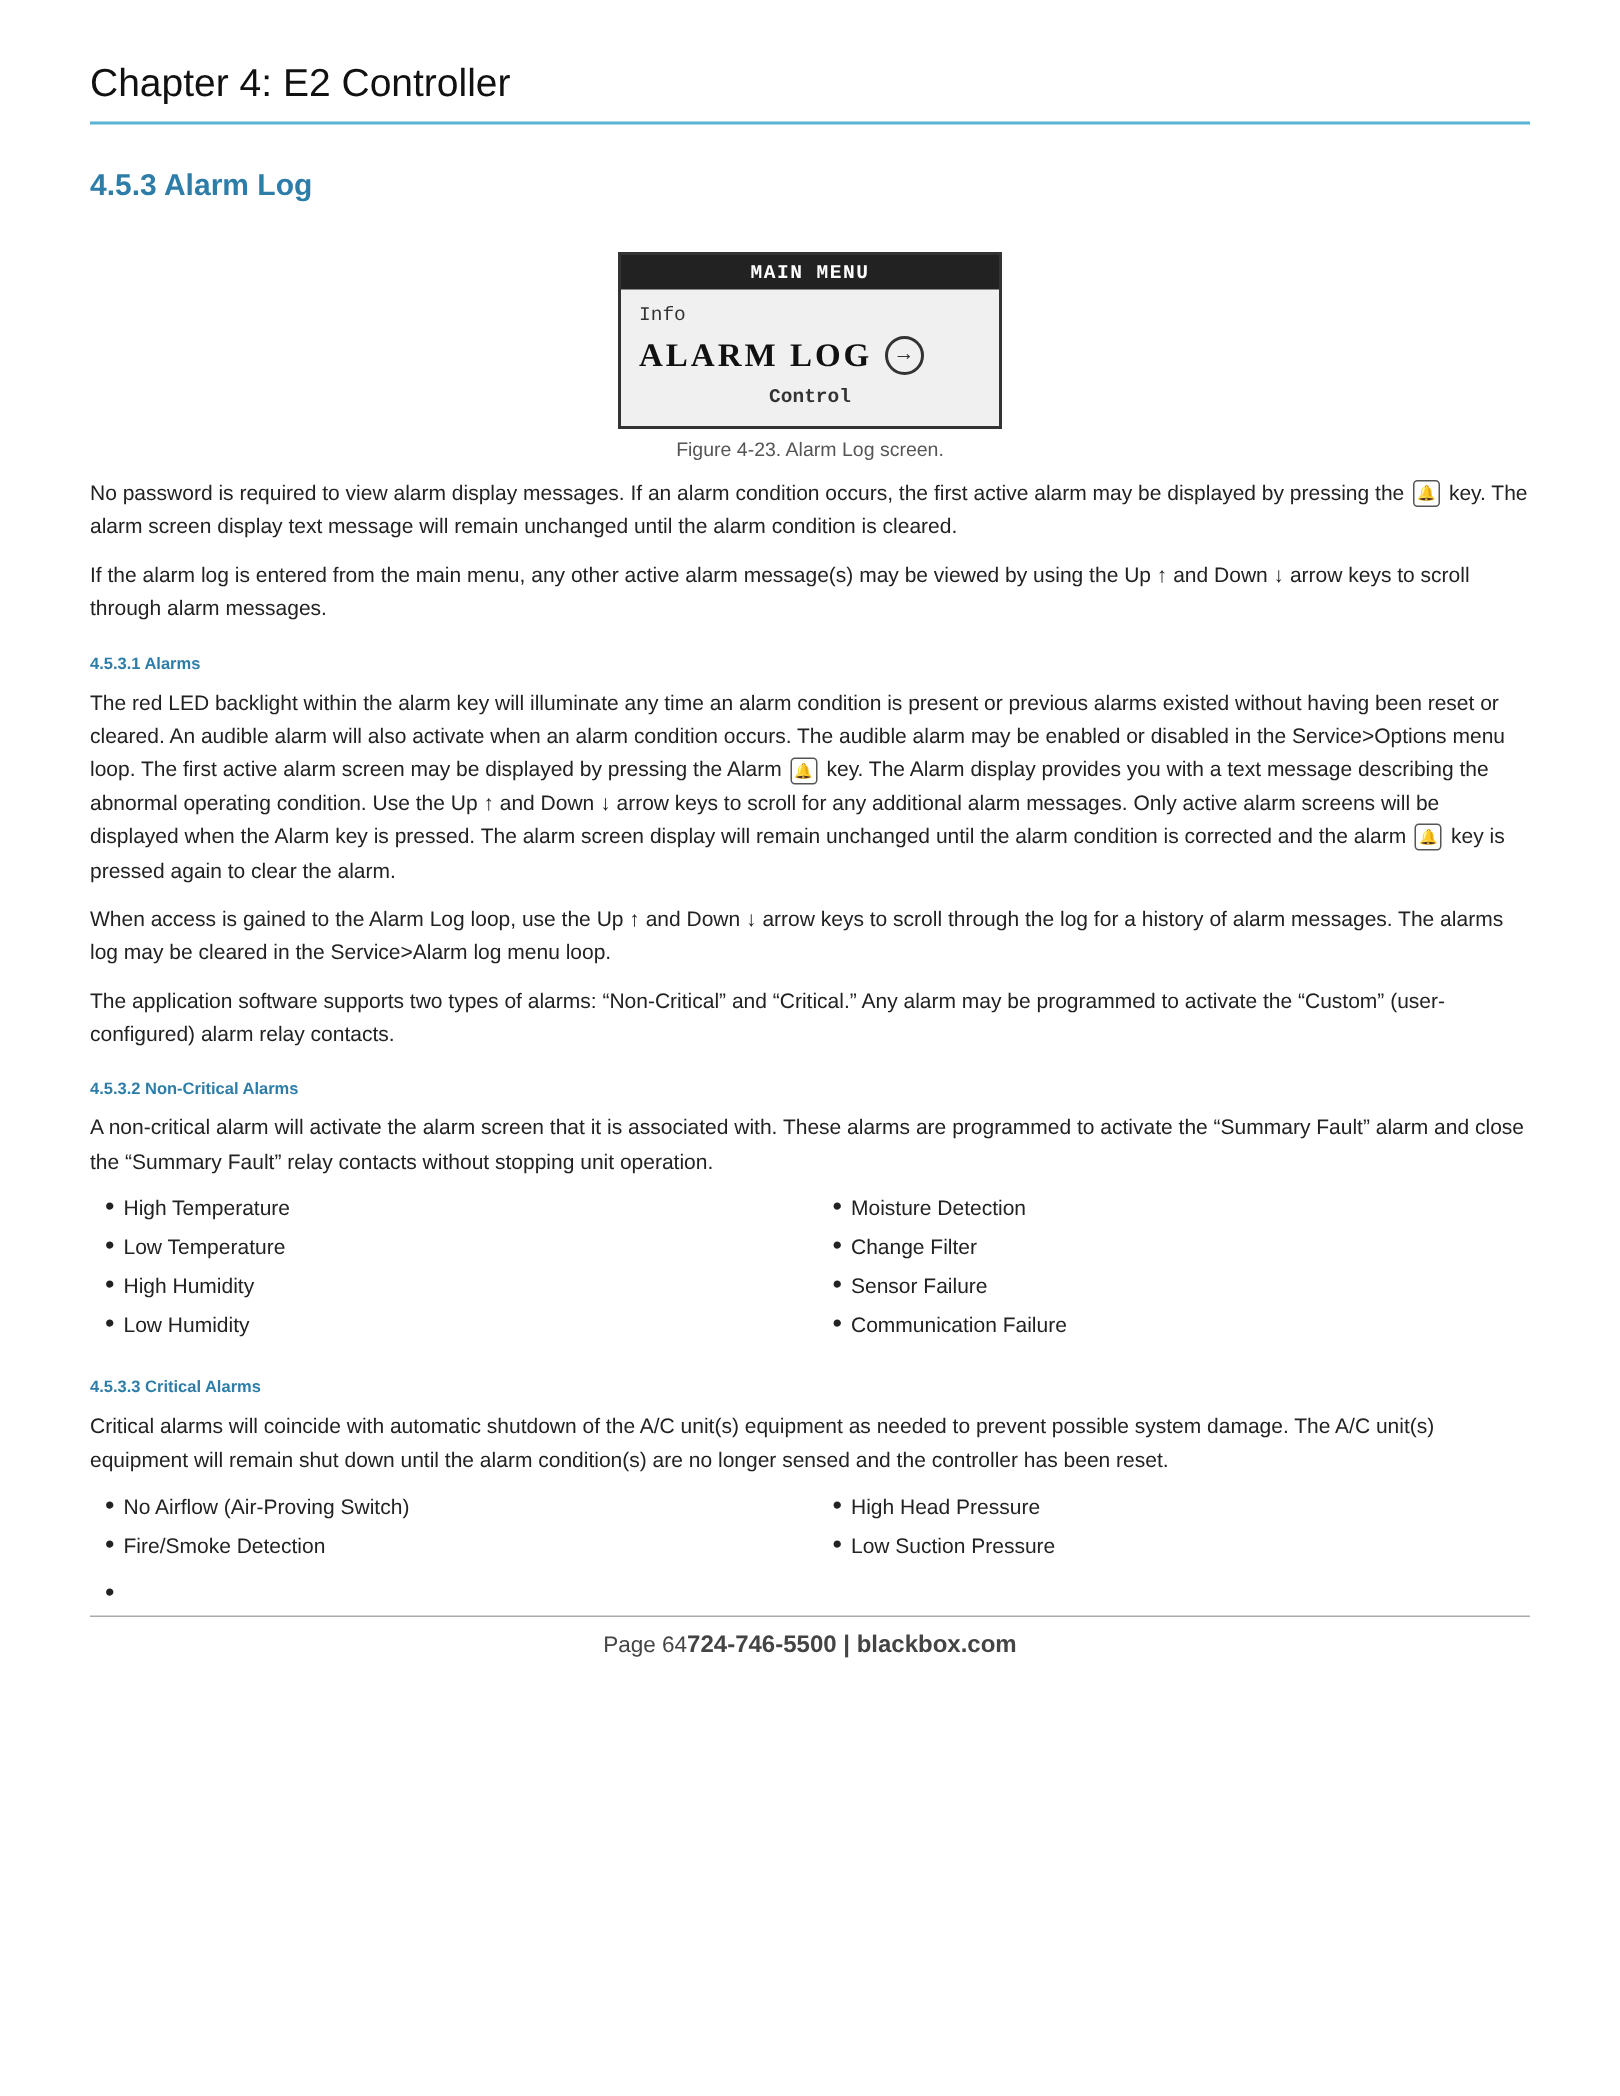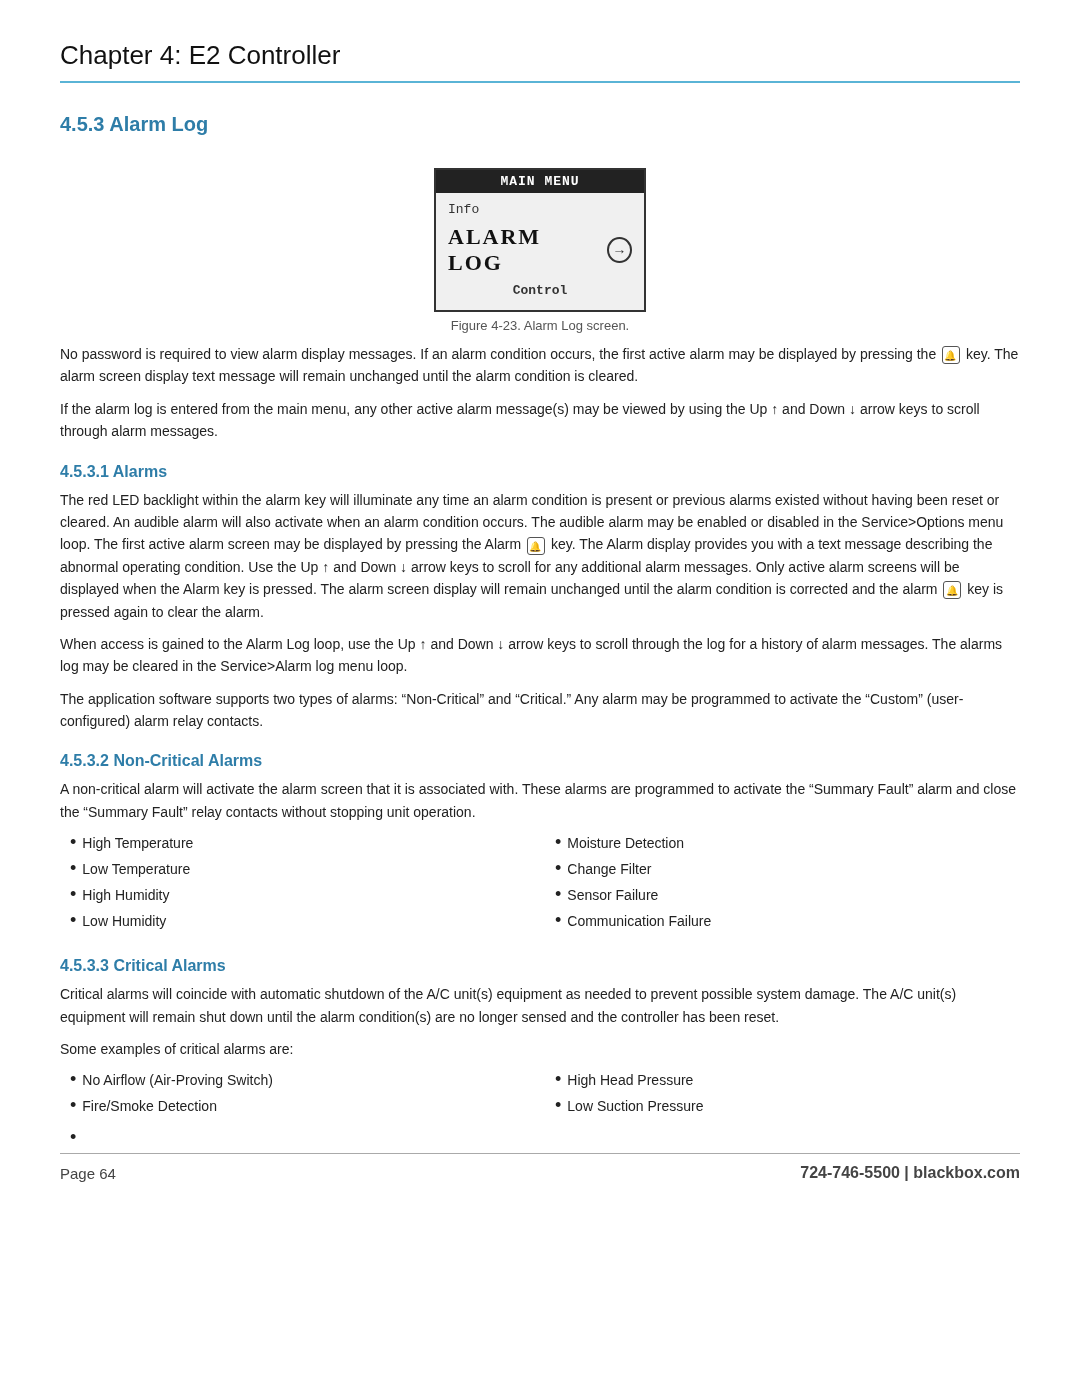--- a/index.html
+++ b/index.html
@@ -23,38 +23,38 @@
     }
 
     .section-title {
       font-size: 20px;
       font-weight: bold;
       color: #2e7da8;
       margin-bottom: 32px;
     }
 
     .subsection-title {
-      font-size: 16px;
+      font-size: 11px;
       font-weight: bold;
       color: #2e7da8;
       margin-top: 20px;
       margin-bottom: 8px;
     }
 
     .figure-container {
       display: flex;
       flex-direction: column;
       align-items: center;
       margin: 20px 0 10px 0;
     }
 
     .lcd-screen {
       border: 2px solid #333;
       background: #f0f0f0;
-      width: 212px;
+      width: 256px;
       padding: 0;
       font-family: 'Courier New', monospace;
     }
 
     .lcd-header {
       background: #222;
       color: #fff;
       text-align: center;
       font-size: 13px;
       font-weight: bold;
@@ -163,21 +163,21 @@
       line-height: 18px;
       vertical-align: middle;
       margin: 0 2px;
       position: relative;
     }
 
     .page-footer {
       border-top: 1.5px solid #aaa;
       padding-top: 10px;
       display: flex;
-      justify-content: space-between;
+      justify-content: center;
       align-items: center;
       font-size: 15px;
       color: #444;
     }
 
     .footer-right {
       font-weight: bold;
       font-size: 16px;
     }
   </style>
@@ -267,21 +267,20 @@
         </div>
     </div>
   </div>
 </div>
 
 <div>
   <div class="subsection-title">4.5.3.3 Critical Alarms</div>
   <p>
     Critical alarms will coincide with automatic shutdown of the A/C unit(s) equipment as needed to prevent possible system damage. The A/C unit(s) equipment will remain shut down until the alarm condition(s) are no longer sensed and the controller has been reset.
   </p>
-  <p>Some examples of critical alarms are:</p>
   <div class="bullet-columns">
     <div>
       <div class="bullet-item">
           <span class="bullet-dot">•</span>
           <span>No Airflow (Air-Proving Switch)</span>
         </div>
       <div class="bullet-item">
           <span class="bullet-dot">•</span>
           <span>Fire/Smoke Detection</span>
         </div>

